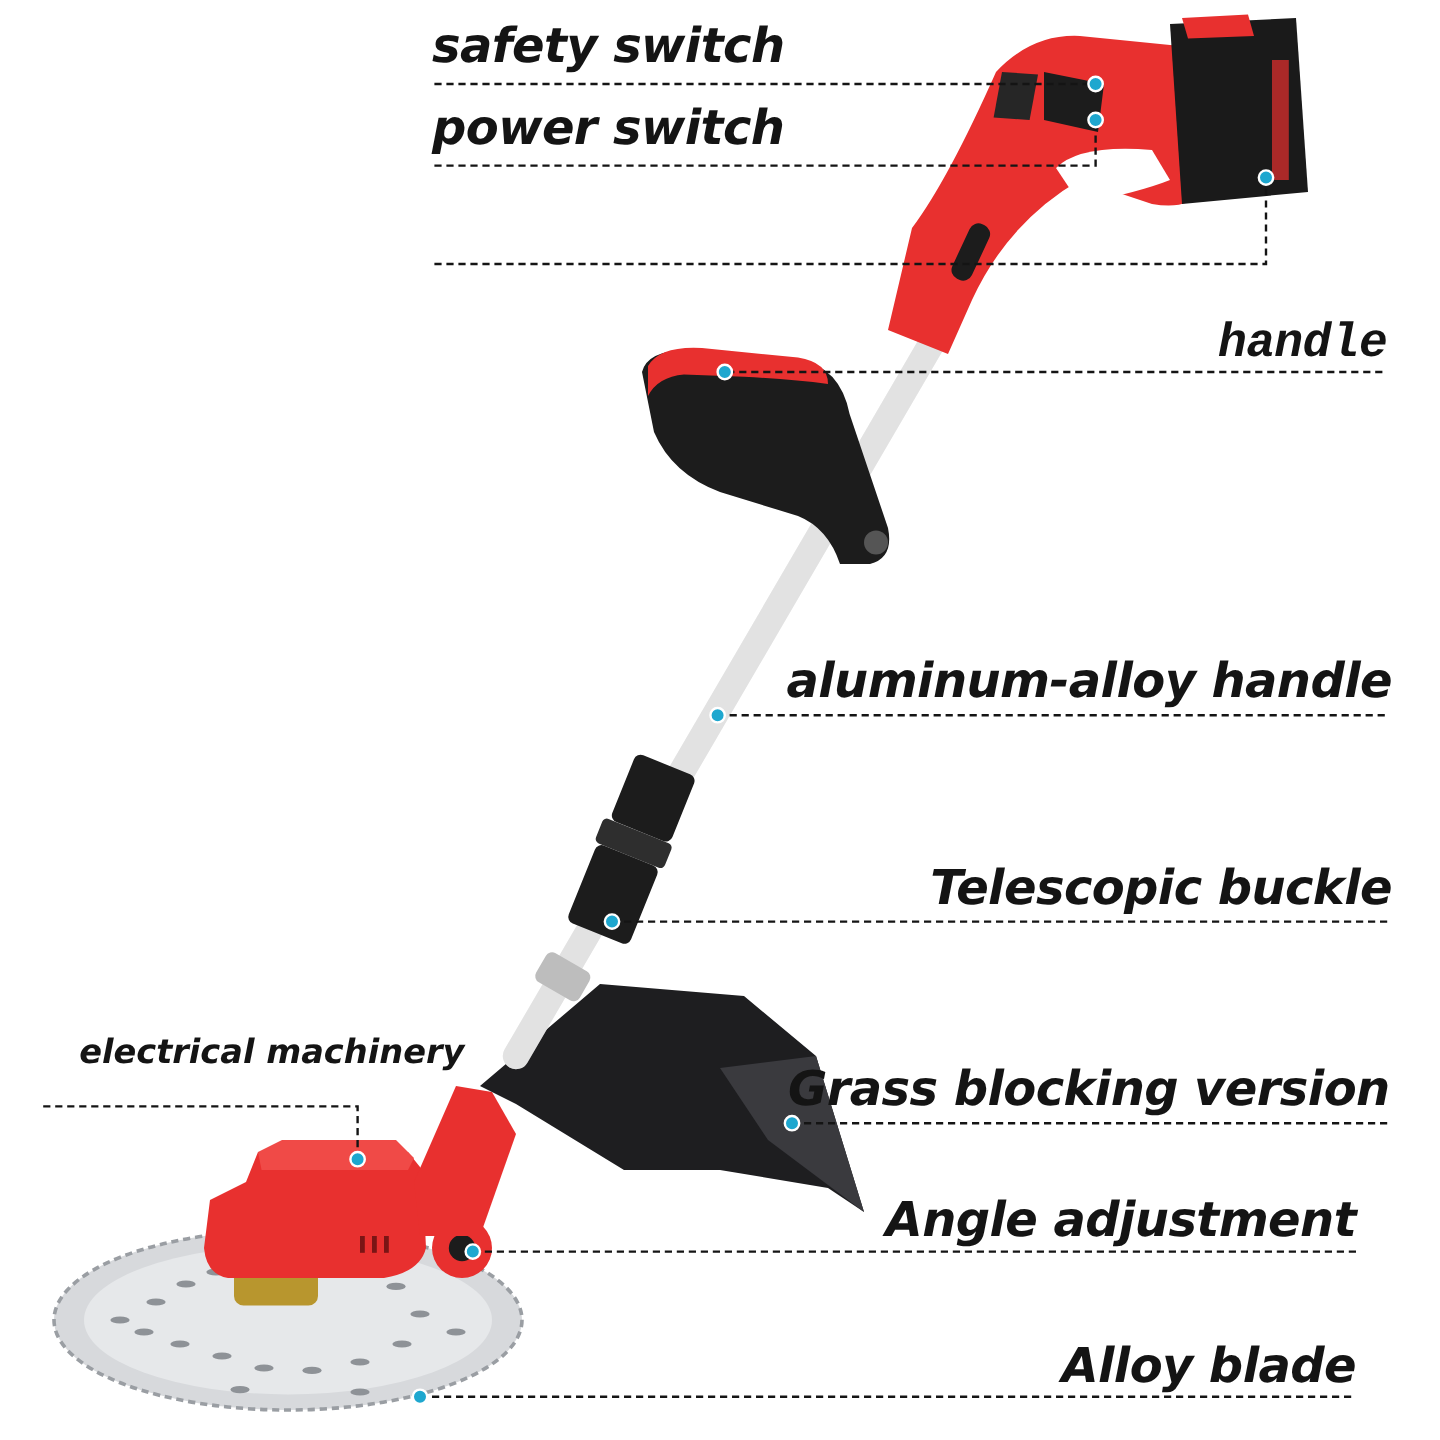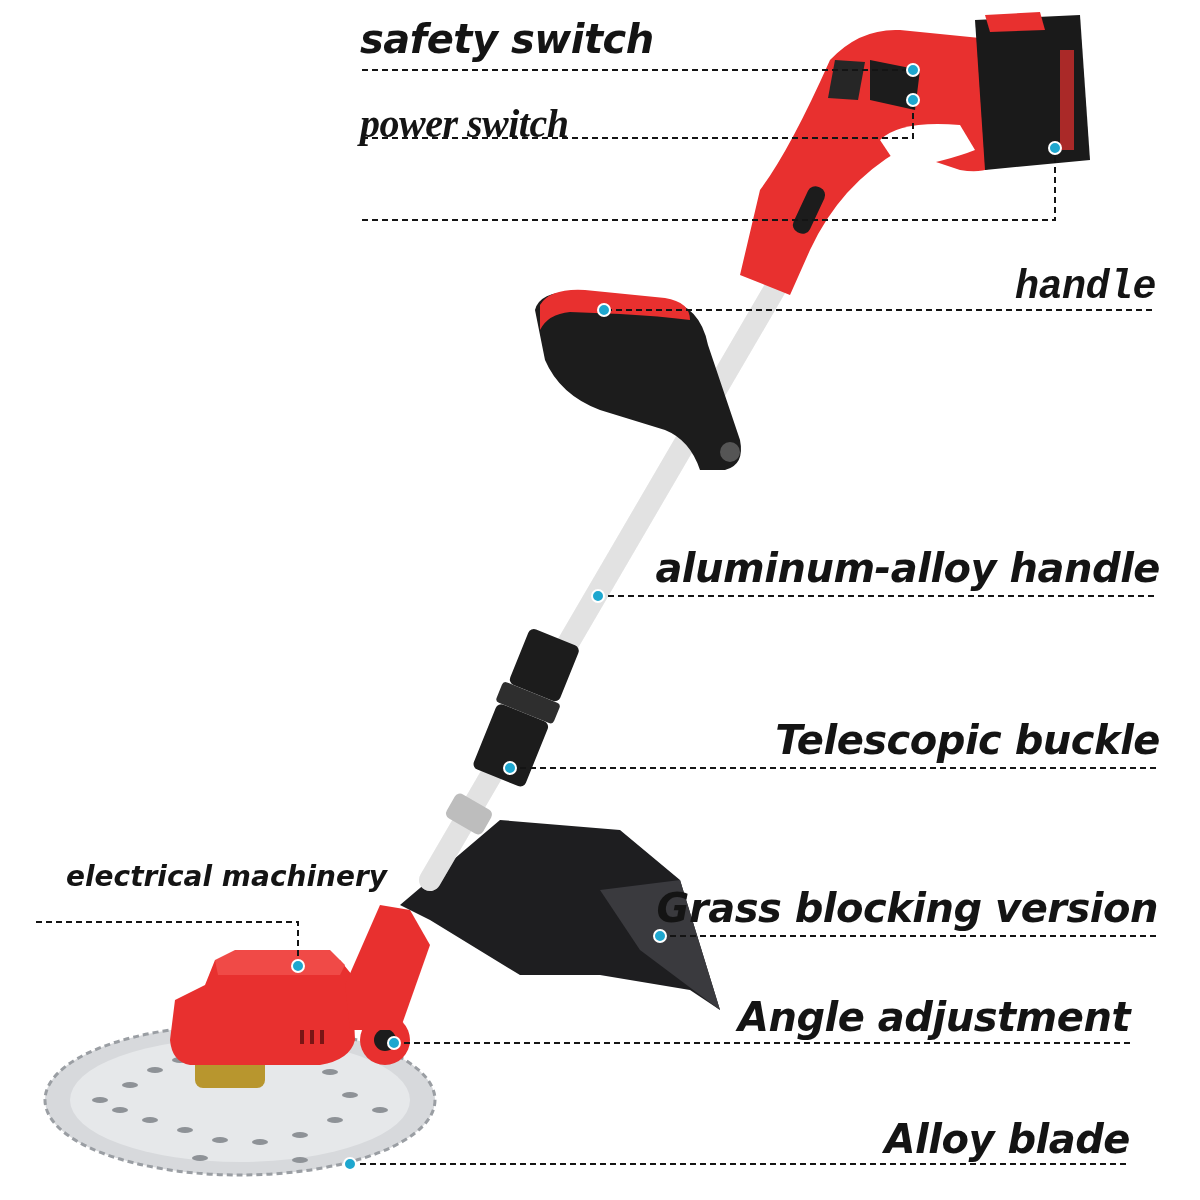--- a/index.html
+++ b/index.html
@@ -115,21 +115,21 @@
       <circle cx="598" cy="596" r="6"></circle>
       <circle cx="510" cy="768" r="6"></circle>
       <circle cx="298" cy="966" r="6"></circle>
       <circle cx="660" cy="936" r="6"></circle>
       <circle cx="394" cy="1043" r="6"></circle>
       <circle cx="350" cy="1164" r="6"></circle>
     </g>
   </svg>
 
   <div class="label lbl-l" style="left:360px; top:16px;">safety switch</div>
-  <div class="label lbl-l" style="left:360px; top:100px;font-family:Liberation Serif, serif;">power switch</div>
+  <div class="label lbl-l" style="left:360px; top:84px;">power switch</div>
   <div class="label lbl-l" style="right:44px; top:265px;font-family:Liberation Mono, monospace;">handle</div>
   <div class="label lbl-l" style="right:40px; top:545px;">aluminum-alloy handle</div>
   <div class="label lbl-l" style="right:40px; top:717px;margin-left:12px;">Telescopic buckle</div>
   <div class="label lbl-s" style="left:34px; top:860px;margin-left:32px;">electrical machinery</div>
   <div class="label lbl-l" style="right:70px; top:994px;">Angle adjustment</div>
   <div class="label lbl-l" style="right:42px; top:885px;">Grass blocking version</div>
   <div class="label lbl-l" style="right:70px; top:1116px;">Alloy blade</div>
 
 </div>
 

